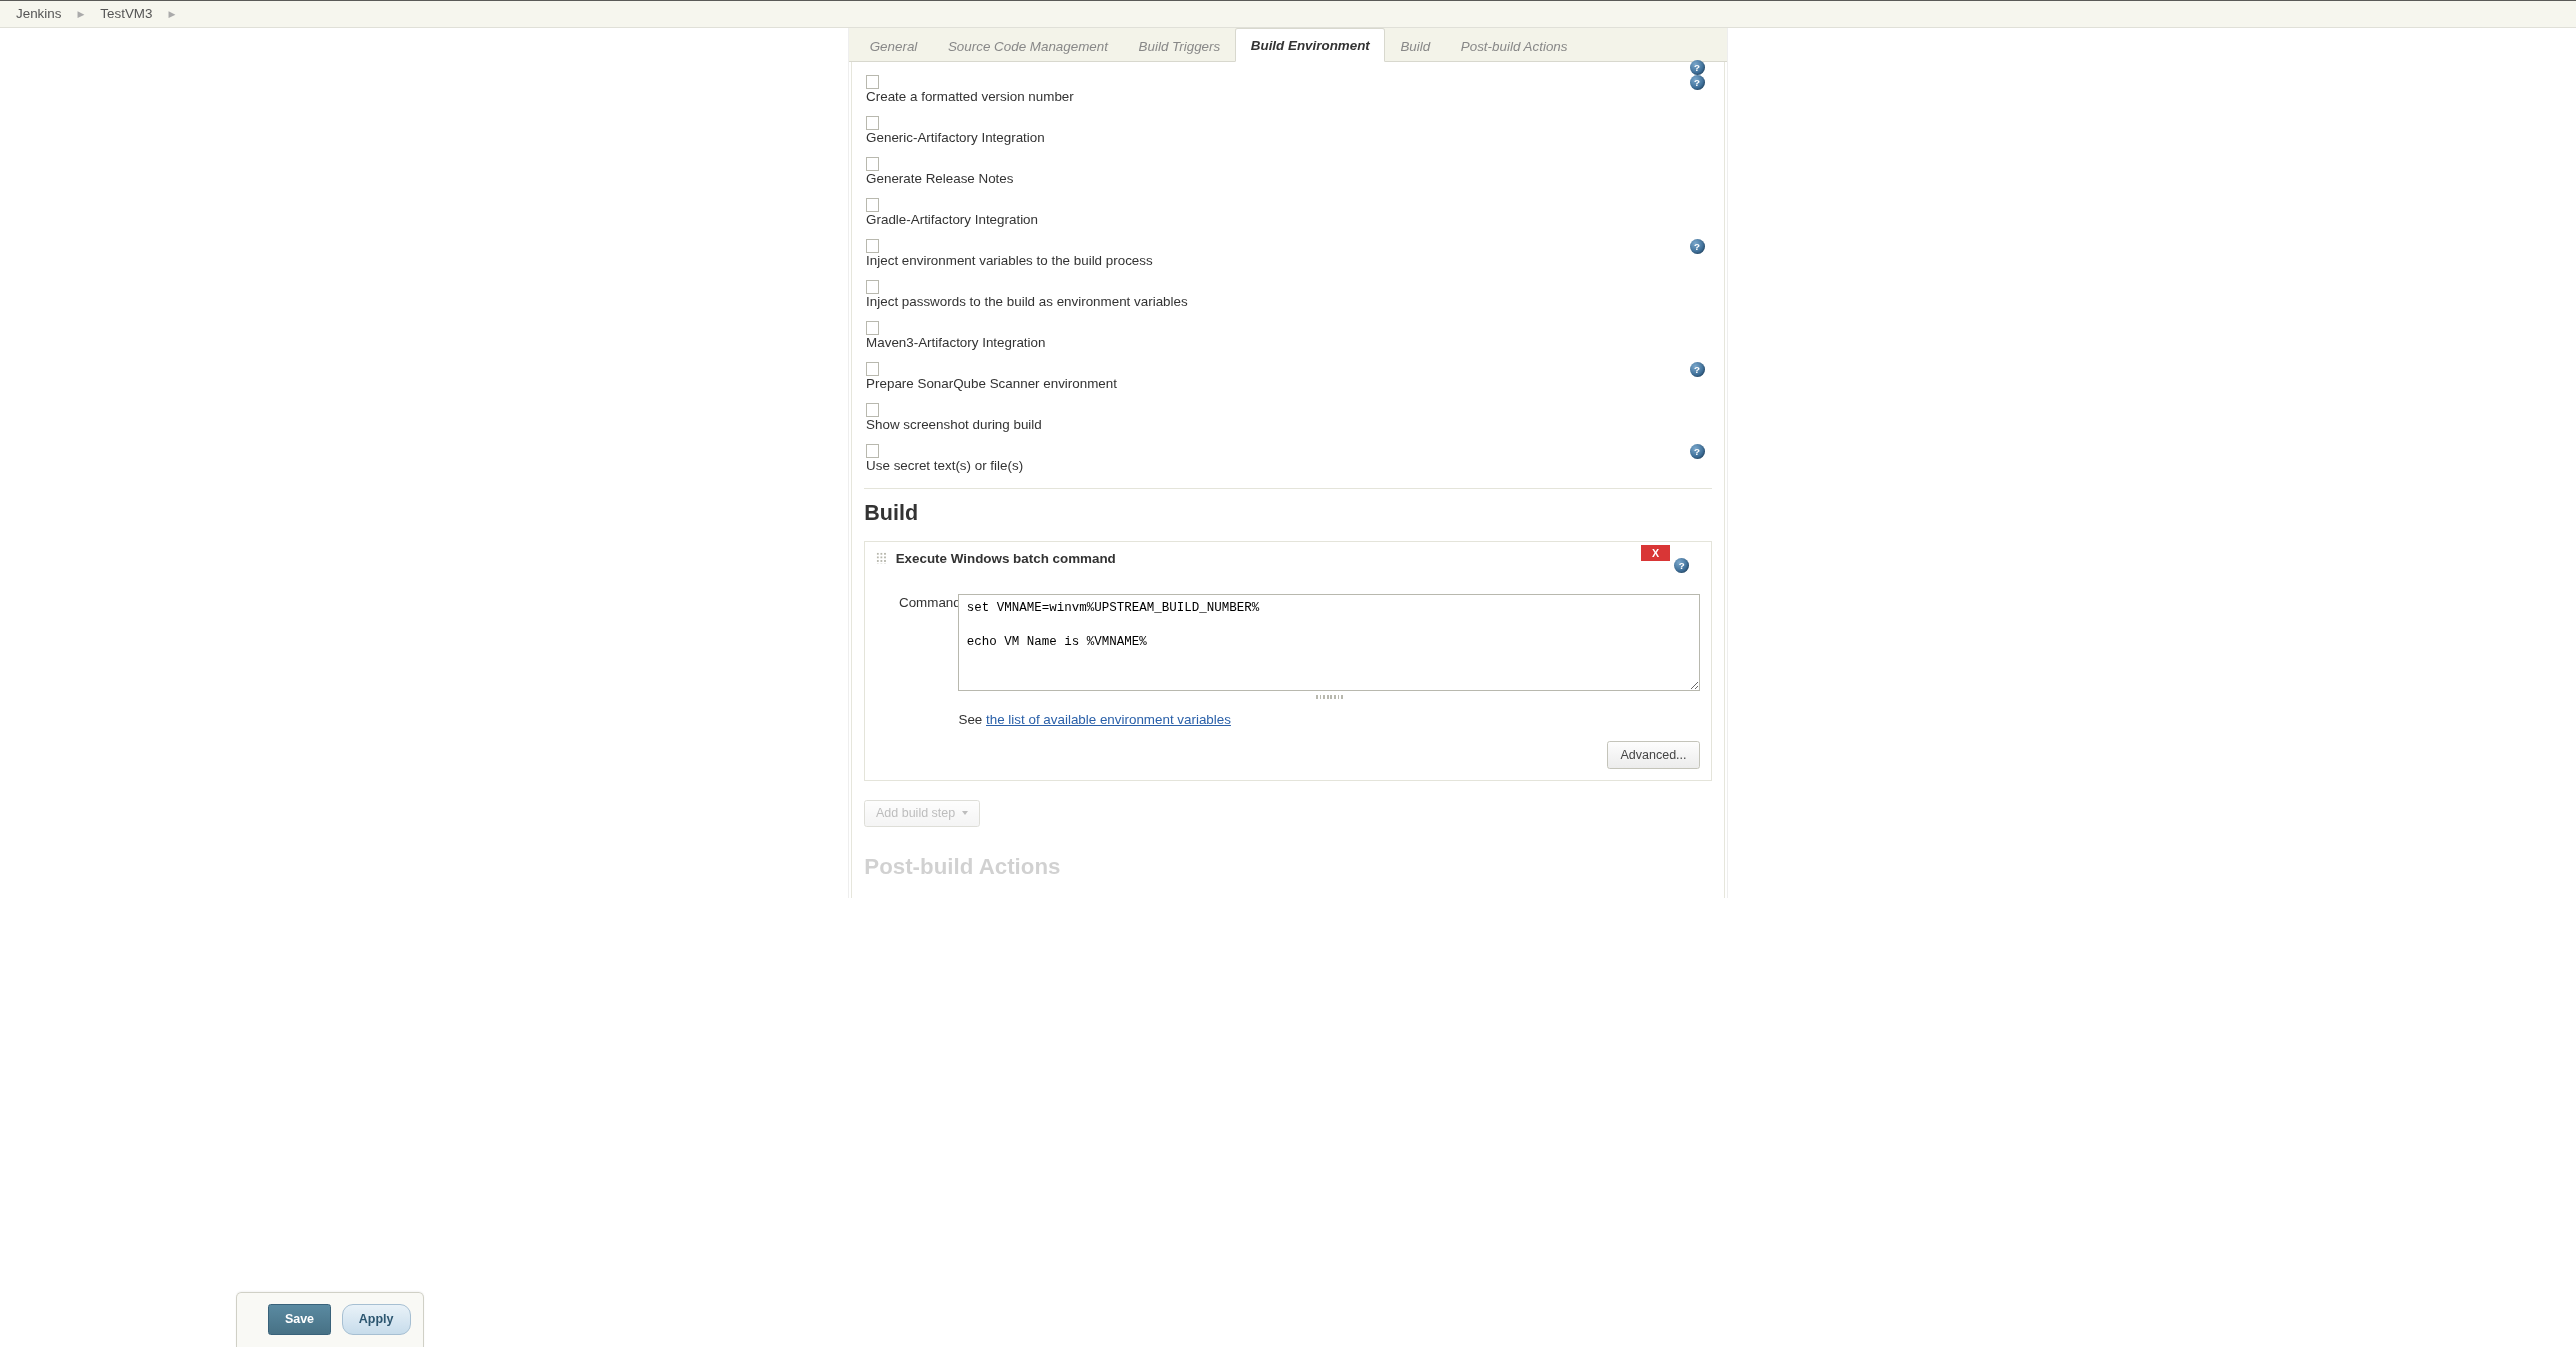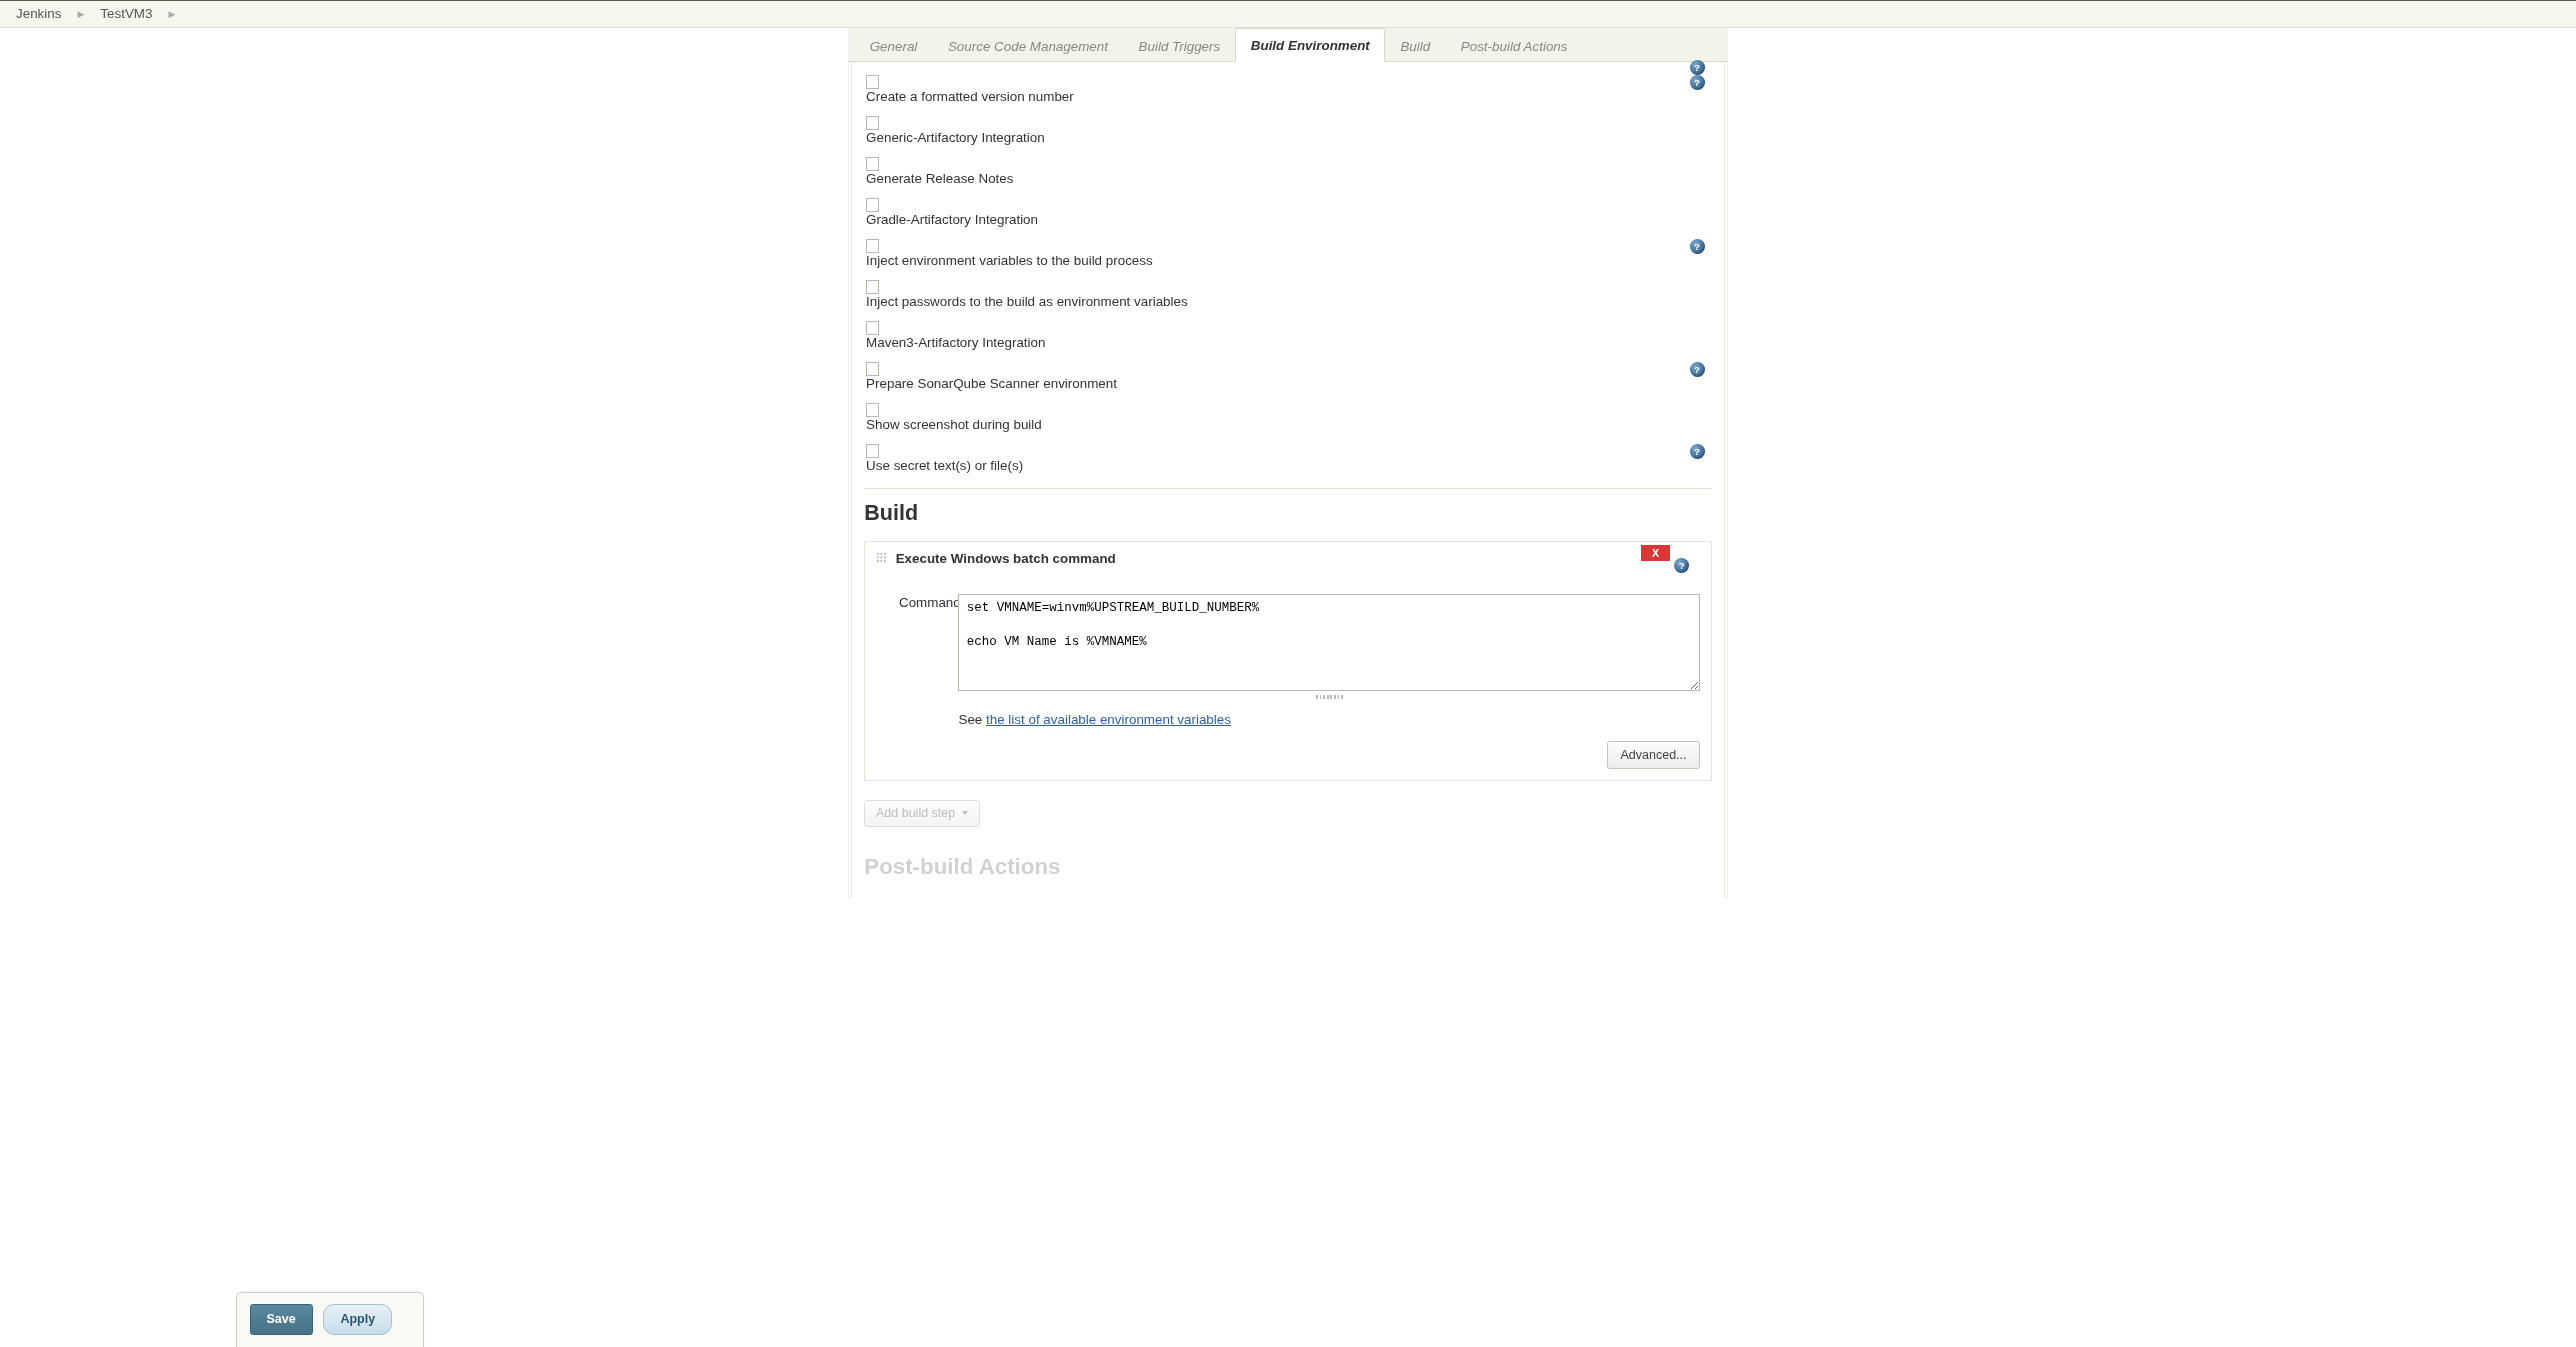--- a/index.html
+++ b/index.html
@@ -214,20 +214,21 @@
     left: 236px;
     width: 188px;
     background: rgba(248,248,244,0.92);
     border: 0.9px solid #d0d0c6;
     border-bottom: none;
     border-radius: 5.4px 5.4px 0 0;
     padding: 10.7px 12.5px 12.5px 12.5px;
     display: flex;
     gap: 10.7px;
     box-shadow: 0 -0.9px 1.8px rgba(0,0,0,0.05);
+    justify-content: flex-end;
   }
   .save-btn {
     background: linear-gradient(#5a8aa1, #477185);
     border: 0.9px solid #39627a;
     color: #fff;
     font-weight: bold;
     padding: 7.2px 16px;
     border-radius: 2.7px;
     cursor: pointer;
     font-size: 12.5px;

